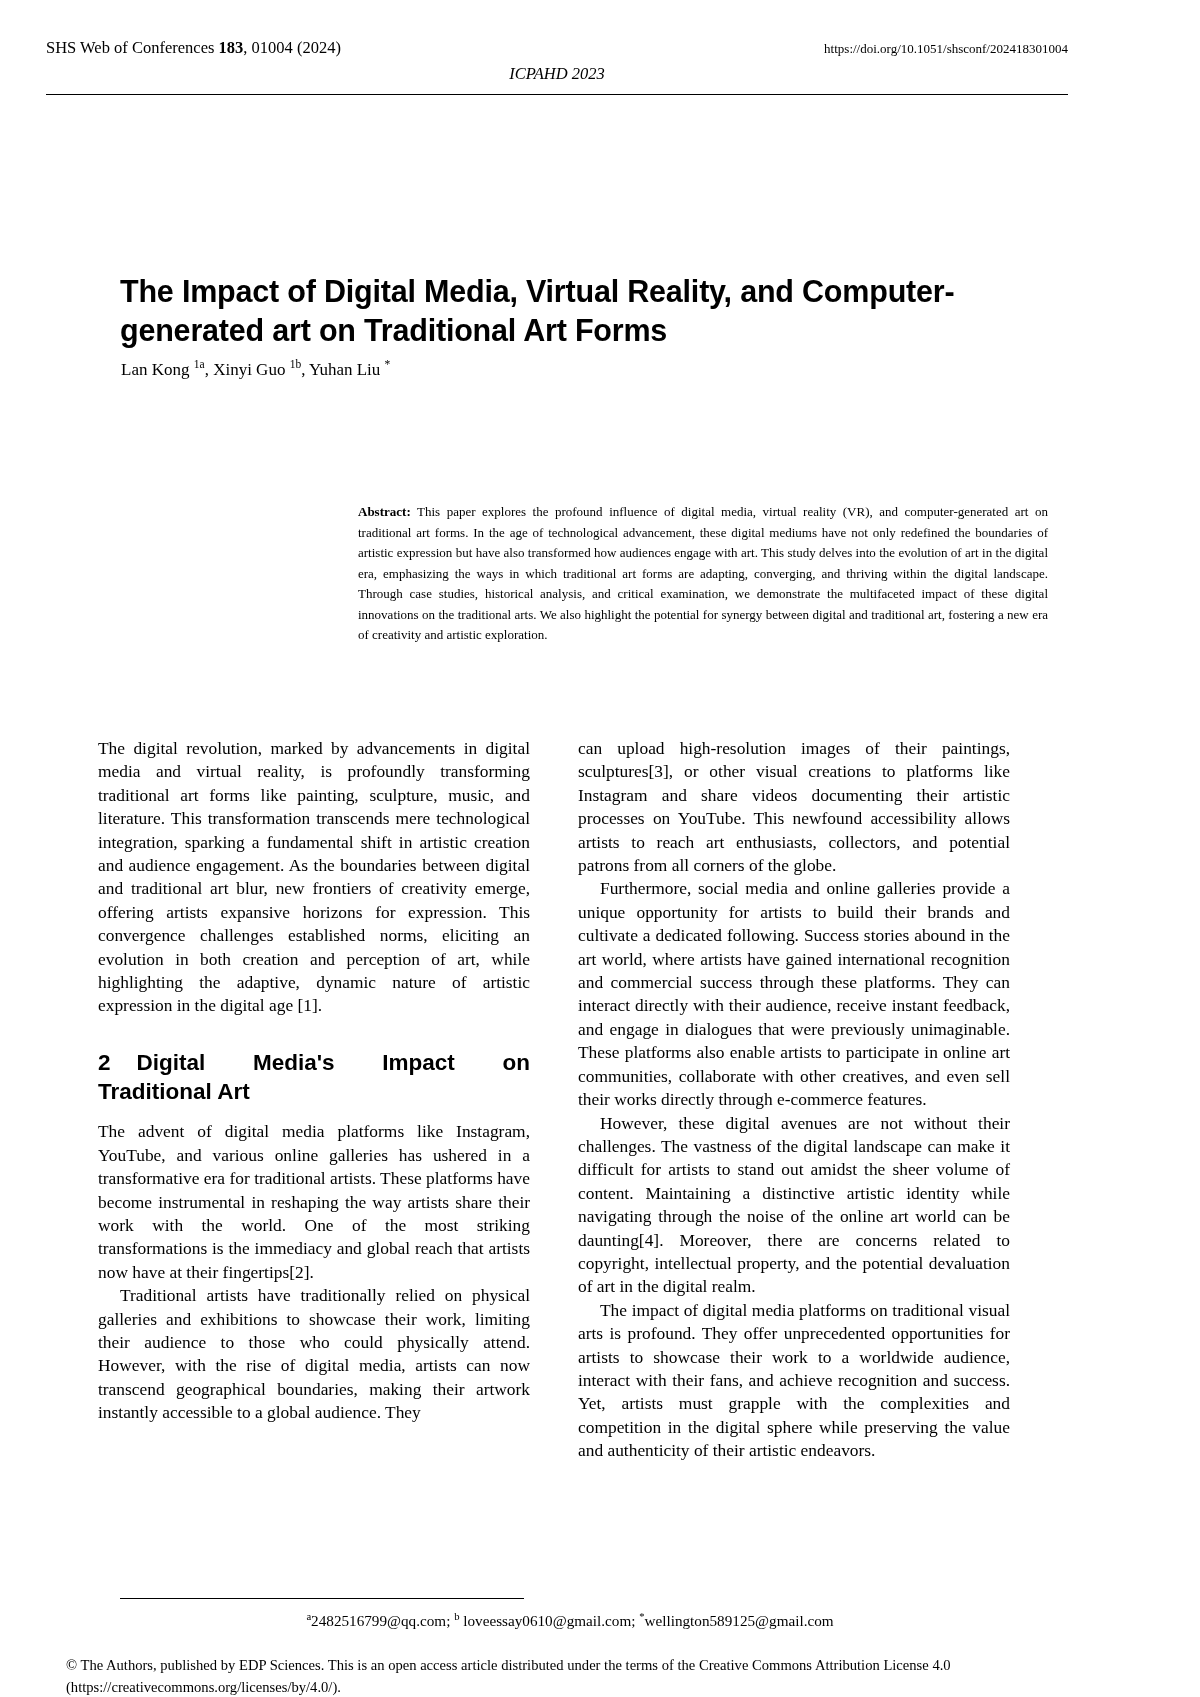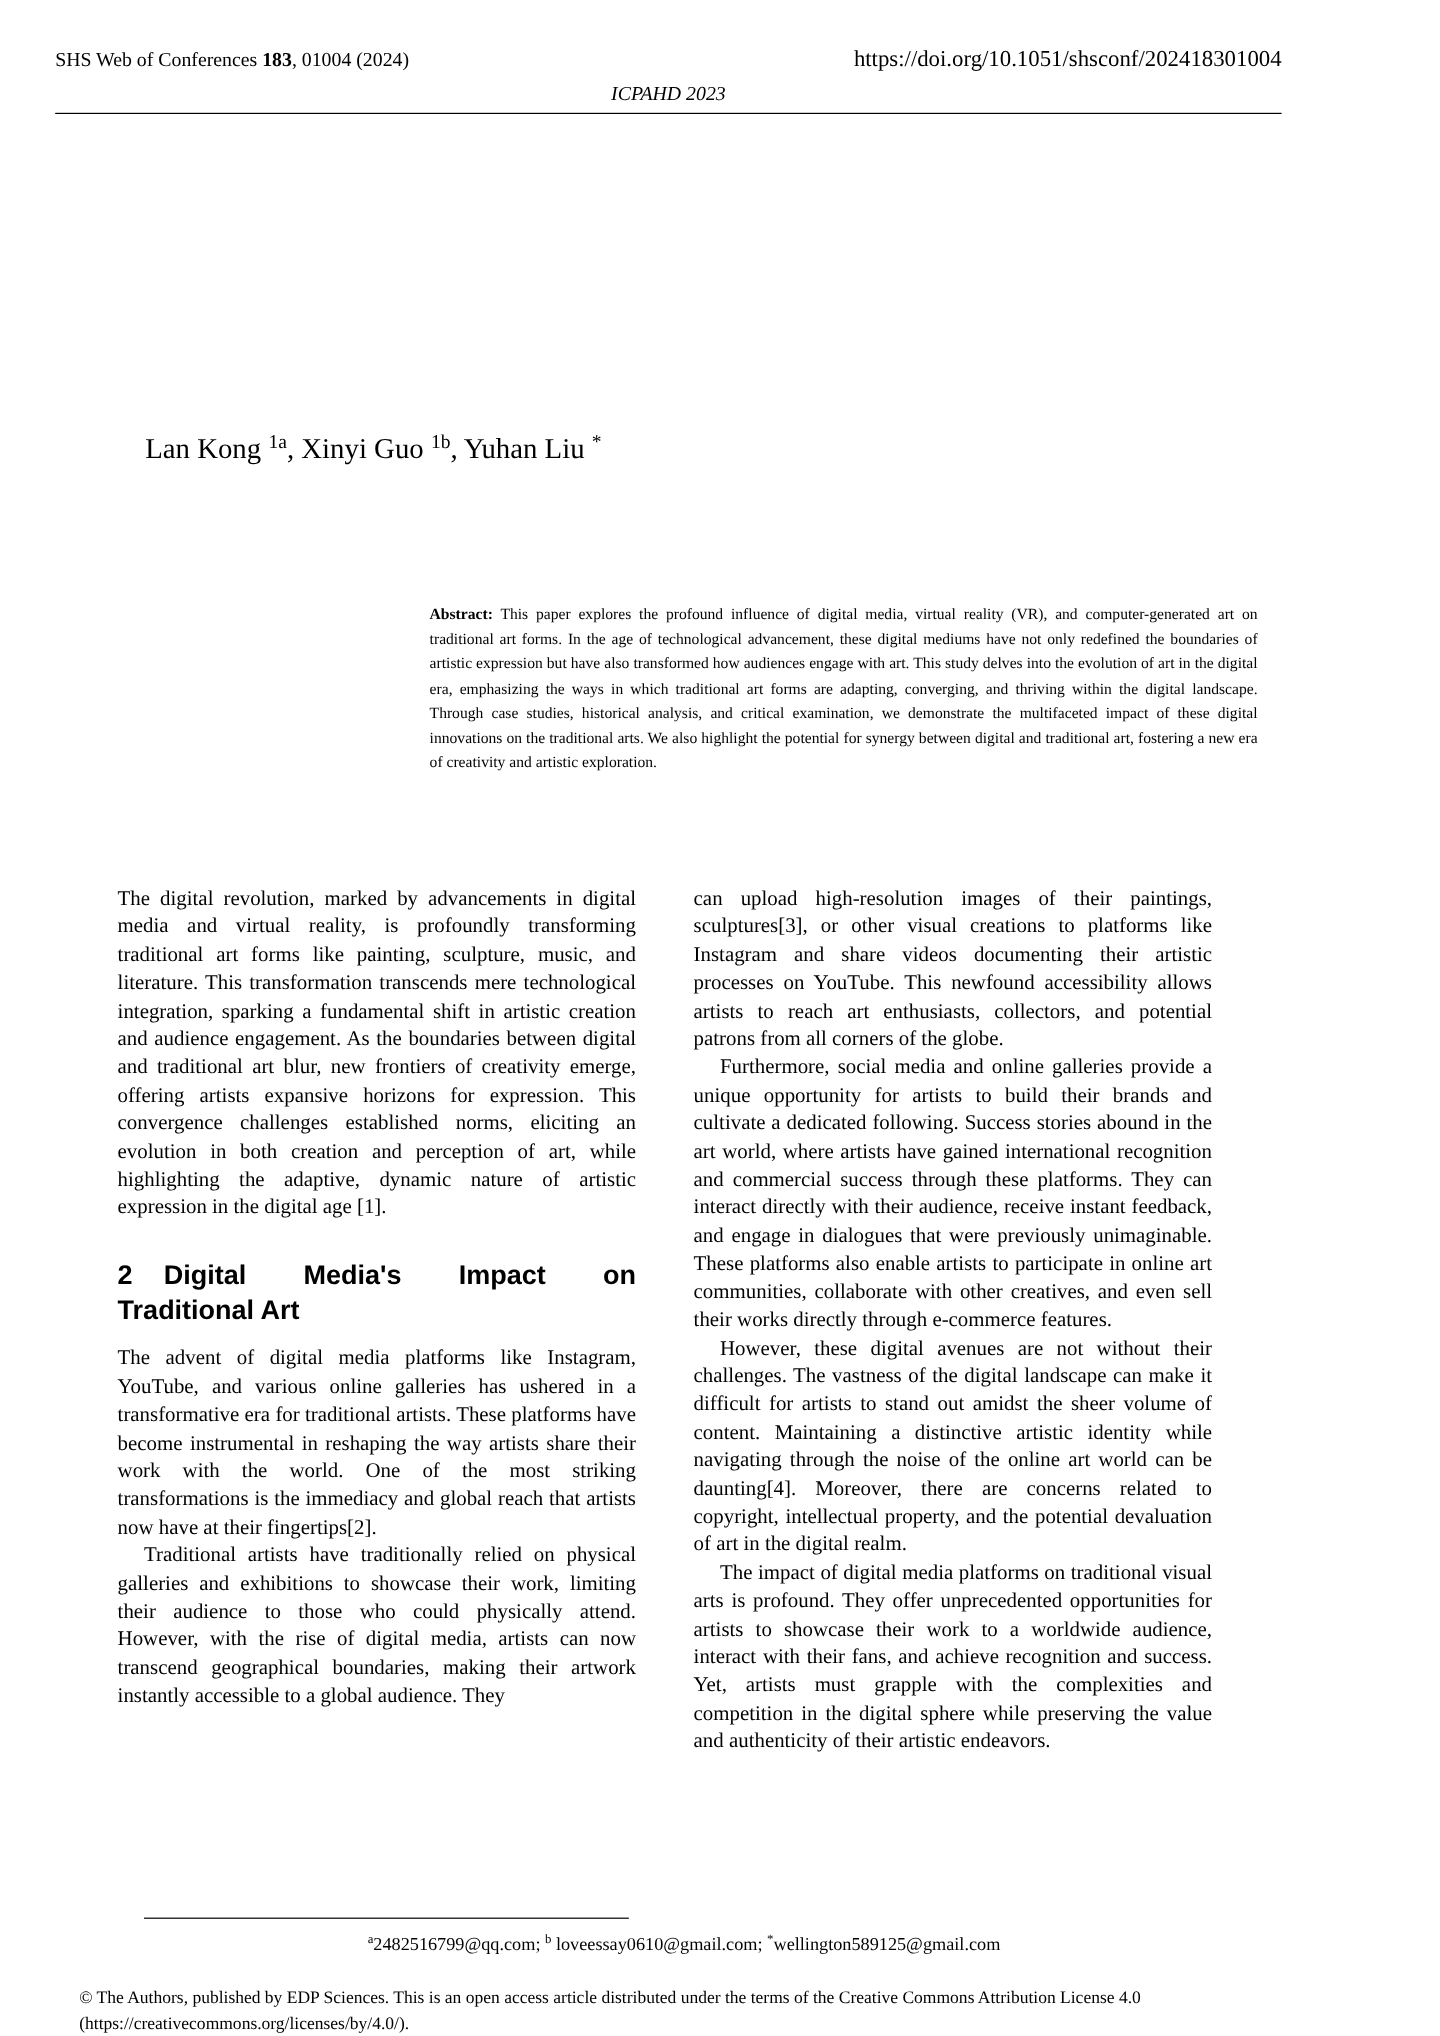--- a/index.html
+++ b/index.html
@@ -31,21 +31,21 @@
   .runhead-row {
     display: flex;
     justify-content: space-between;
     align-items: baseline;
     font-size: 16.5px;
     line-height: 1.5;
   }
   .runhead-left { white-space: nowrap; }
   .runhead-left b { font-weight: bold; }
   .runhead-right {
-    font-size: 19px;
+    font-size: 13px;
     white-space: nowrap;
   }
   .runhead-conf {
     font-style: italic;
     font-size: 16.5px;
     line-height: 1.5;
     margin-top: 1px;
     text-align: center;
   }
   .runhead-rule {
@@ -68,21 +68,21 @@
     font-size: 30.5px;
     line-height: 1.26;
     letter-spacing: -0.2px;
   }
 
   .authors {
     position: absolute;
     left: 121px;
     top: 345px;
     width: 900px;
-    font-size: 24px;
+    font-size: 17px;
     line-height: 1.4;
   }
   .authors sup { font-size: 0.68em; vertical-align: super; }
 
   .affils {
     position: absolute;
     left: 121px;
     top: 384px;
     width: 900px;
     font-size: 18px;
@@ -187,20 +187,21 @@
 
   <div class="runhead">
     <div class="runhead-row">
       <div class="runhead-left"><span>SHS Web of Conferences </span><b>183</b><span>, 01004 (2024)</span></div>
       <div class="runhead-right">https://doi.org/10.1051/shsconf/202418301004</div>
     </div>
     <div class="runhead-conf">ICPAHD 2023</div>
   </div>
   <div class="runhead-rule"></div>
 
+  <h1 class="title">The Impact of Digital Media, Virtual Reality, and Computer-generated art on Traditional Art Forms</h1>
 
   <div class="authors"><span>Lan Kong </span><sup>1a</sup><span>, </span><span>Xinyi Guo </span><sup>1b</sup><span>, </span><span>Yuhan Liu </span><sup>*</sup></div>
 
 
   <div class="abstract"><b>Abstract:</b><span> This paper explores the profound influence of digital media, virtual reality (VR), and computer-generated art on traditional art forms. In the age of technological advancement, these digital mediums have not only redefined the boundaries of artistic expression but have also transformed how audiences engage with art. This study delves into the evolution of art in the digital era, emphasizing the ways in which traditional art forms are adapting, converging, and thriving within the digital landscape. Through case studies, historical analysis, and critical examination, we demonstrate the multifaceted impact of these digital innovations on the traditional arts. We also highlight the potential for synergy between digital and traditional art, fostering a new era of creativity and artistic exploration.</span></div>
 
   <div class="columns">
 
     <div class="col">
       <p class="noindent">The digital revolution, marked by advancements in digital media and virtual reality, is profoundly transforming traditional art forms like painting, sculpture, music, and literature. This transformation transcends mere technological integration, sparking a fundamental shift in artistic creation and audience engagement. As the boundaries between digital and traditional art blur, new frontiers of creativity emerge, offering artists expansive horizons for expression. This convergence challenges established norms, eliciting an evolution in both creation and perception of art, while highlighting the adaptive, dynamic nature of artistic expression in the digital age [1].</p>

